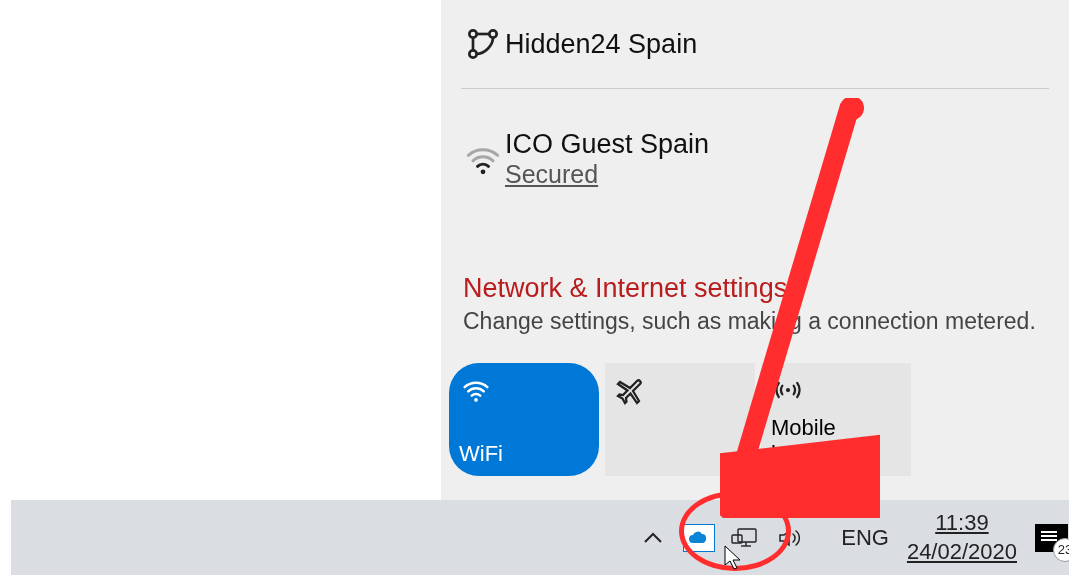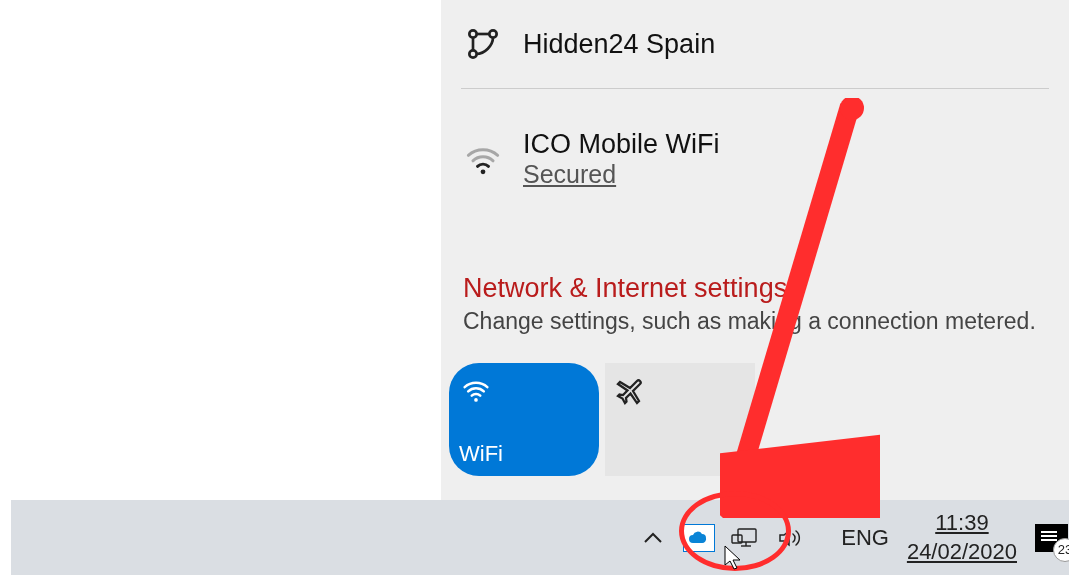--- a/index.html
+++ b/index.html
@@ -26,21 +26,20 @@
       height: 500px;
       background: #efefef;
     }
     .network-list {
       padding: 0 20px;
     }
     .network-item {
       display: flex;
       align-items: center;
       padding: 22px 0;
-      gap: 18px;
       cursor: pointer;
     }
     .network-item + .sep {
       height: 1px;
       background: #ccc;
       margin: 0;
     }
     .vpn-icon, .wifi-icon-signal {
       width: 44px;
       height: 44px;
@@ -240,21 +239,21 @@
     <div class="network-item" style="padding-top:40px;">
       <div class="wifi-icon-signal">
         <svg width="44" height="44" viewBox="0 0 24 24" fill="none" stroke="currentColor" stroke-width="1.6" stroke-linecap="round">
           <path d="M4 10 a12 12 0 0 1 16 0" opacity="0.35"></path>
           <path d="M6.5 13 a8 8 0 0 1 11 0" opacity="0.35"></path>
           <path d="M9 16 a4.3 4.3 0 0 1 6 0"></path>
           <circle cx="12" cy="19" r="1.3" fill="currentColor" stroke="none"></circle>
         </svg>
       </div>
       <div class="net-text">
-        <div class="net-name">ICO Mobile WiFi</div>
+        <div class="net-name">ICO Guest Spain</div>
         <div class="net-status">Secured</div>
       </div>
     </div>
 
   </div>
 
   <div class="settings-link">
     <div class="link-title">Network &amp; Internet settings</div>
     <div class="link-sub">Change settings, such as making a connection metered.</div>
   </div>
@@ -274,20 +273,32 @@
     </div>
 
     <div class="tile">
       <div class="tile-icon">
         <svg width="34" height="34" viewBox="0 0 24 24" fill="none" stroke="#222" stroke-width="1.6">
           <path d="M21 14 L13 12 L13 5 a1.5 1.5 0 0 0 -3 0 L10 12 L2 14 L2 16 L10 14.5 L10 19 L8 20.5 L8 22 L11.5 21 L15 22 L15 20.5 L13 19 L13 14.5 L21 16 Z" transform="rotate(45 12 12)"></path>
         </svg>
       </div>
     </div>
 
+    <div class="tile">
+      <div class="tile-icon">
+        <svg width="34" height="34" viewBox="0 0 24 24" fill="none" stroke="#222" stroke-width="1.6" stroke-linecap="round">
+          <circle cx="12" cy="12" r="1.5" fill="#222" stroke="none"></circle>
+          <path d="M8 9 a5.5 5.5 0 0 0 0 6"></path>
+          <path d="M16 9 a5.5 5.5 0 0 1 0 6"></path>
+          <path d="M5.5 7 a9 9 0 0 0 0 10"></path>
+          <path d="M18.5 7 a9 9 0 0 1 0 10"></path>
+        </svg>
+      </div>
+      <div class="tile-label">Mobile hotspot</div>
+    </div>
 
   </div>
 </div>
 
 <div class="taskbar">
   <div class="tray-icons">
     <div class="tray-icon-btn">
       <svg width="20" height="14" viewBox="0 0 20 14" fill="none" stroke="#222" stroke-width="2">
         <path d="M2 11 L10 3 L18 11"></path>
       </svg>

